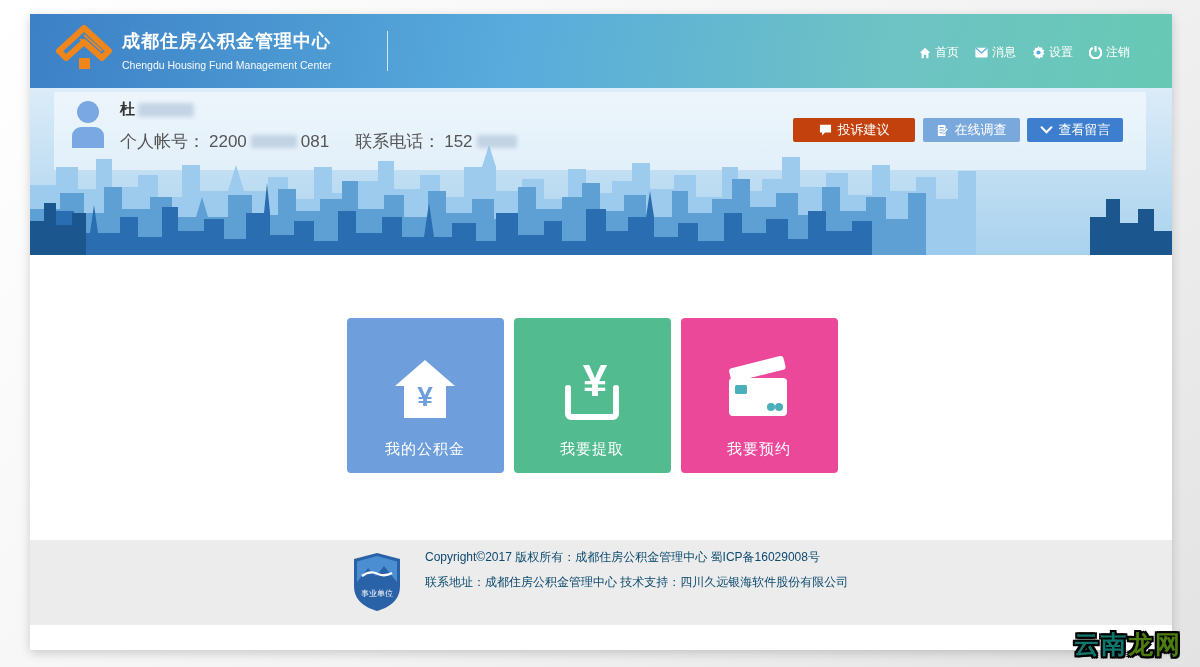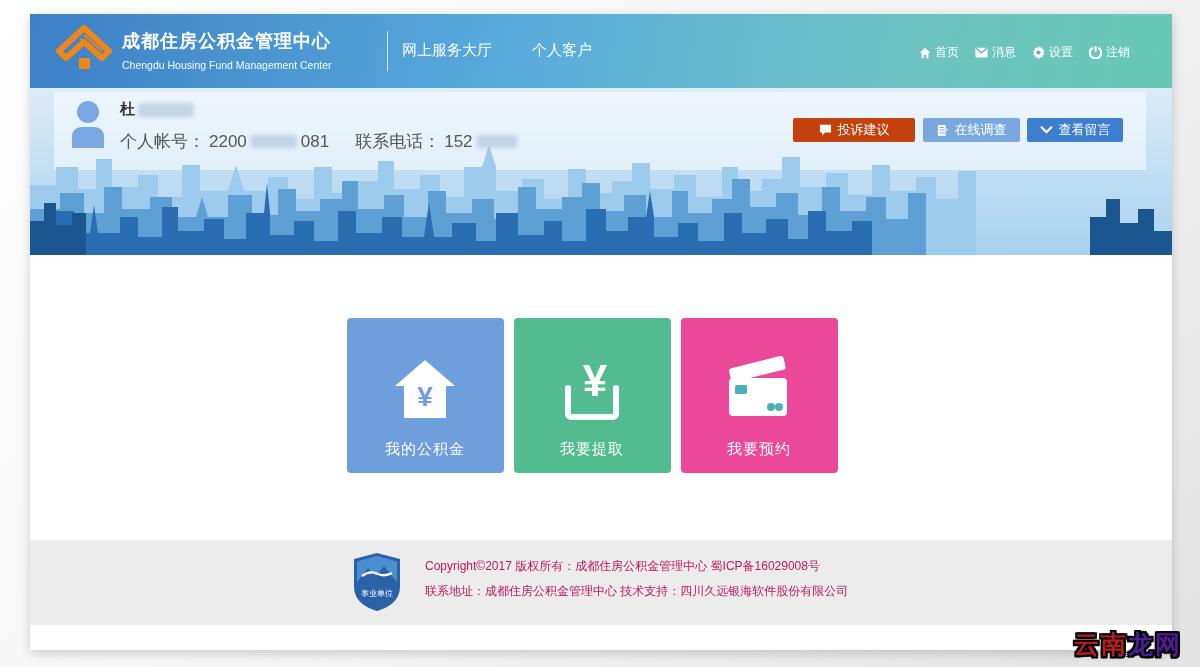--- a/index.html
+++ b/index.html
@@ -71,51 +71,47 @@
   .cards { position:absolute; top:63px; left:0; width:100%;
     display:flex; justify-content:center; gap:10px; padding-right:18px; }
   .card { width:157px; height:155px; border-radius:4px; cursor:pointer;
     display:flex; flex-direction:column; align-items:center; }
   .card .icon-wrap { height:108px; display:flex; align-items:flex-end; justify-content:center; }
   .card .label { color:#fff; font-size:15px; margin-top:14px; letter-spacing:1px; }
 
   
   .footer { position:absolute; left:0; top:526px; width:100%; height:85px; background:#ececec; }
   .badge { position:absolute; left:322px; top:12px; width:50px; height:60px; }
-  .foot-text { position:absolute; left:395px; top:14px; font-size:12px; color:#be185d; line-height:25px; }
+  .foot-text { position:absolute; left:395px; top:5px; font-size:12px; color:#0c4a6e; line-height:25px; }
   .foot-strip { position:absolute; left:0; top:611px; width:100%; height:25px; background:#fff; }
 
   
   .watermark { position:absolute; right:18px; bottom:6px; z-index:20;
     font-size:25px; font-weight:bold; letter-spacing:2px; white-space:nowrap;
     text-shadow:-2px 0 0 #000,2px 0 0 #000,0 -2px 0 #000,0 2px 0 #000,
                 -2px -2px 0 #000,2px 2px 0 #000,-2px 2px 0 #000,2px -2px 0 #000; }
-  .wm-1 { color:#b91c1c; } .wm-2 { color:#4c1d95; }
+  .wm-1 { color:#0f766e; } .wm-2 { color:#4d7c0f; }
 </style>
 </head>
 <body>
 
 <div class="page">
 
   <div class="header">
     <svg class="logo" viewBox="0 0 56 52">
       <path d="M28 3 L53 26 L46 33 L28 17 L10 33 L3 26 Z" fill="none" stroke="#f08519" stroke-width="6" stroke-linejoin="round"></path>
       <path d="M28 10 L46 26" stroke="#f08519" stroke-width="2"></path>
       <path d="M24 14 L42 30" stroke="#f08519" stroke-width="2"></path>
       <rect x="23" y="33" width="11" height="11" fill="#f08519"></rect>
     </svg>
     <div class="brand">
       <div class="cn">成都住房公积金管理中心</div>
       <div class="en">Chengdu Housing Fund Management Center</div>
     </div>
     <div class="hdr-divider"></div>
-    <div class="hdr-nav">
-      <span>网上服务大厅</span>
-      <span>个人客户</span>
-    </div>
     <div class="util-nav">
       <div class="util-item">
         <svg width="12" height="12" viewBox="0 0 16 16">
           <path d="M8 1 L15 7.5 H12.6 V15 H9.6 V10.2 H6.4 V15 H3.4 V7.5 H1 Z" fill="#fff"></path>
         </svg>
         <span>首页</span>
       </div>
       <div class="util-item">
         <svg width="13" height="11" viewBox="0 0 16 13">
           <rect x="0.5" y="0.5" width="15" height="12" rx="1" fill="#fff"></rect>

